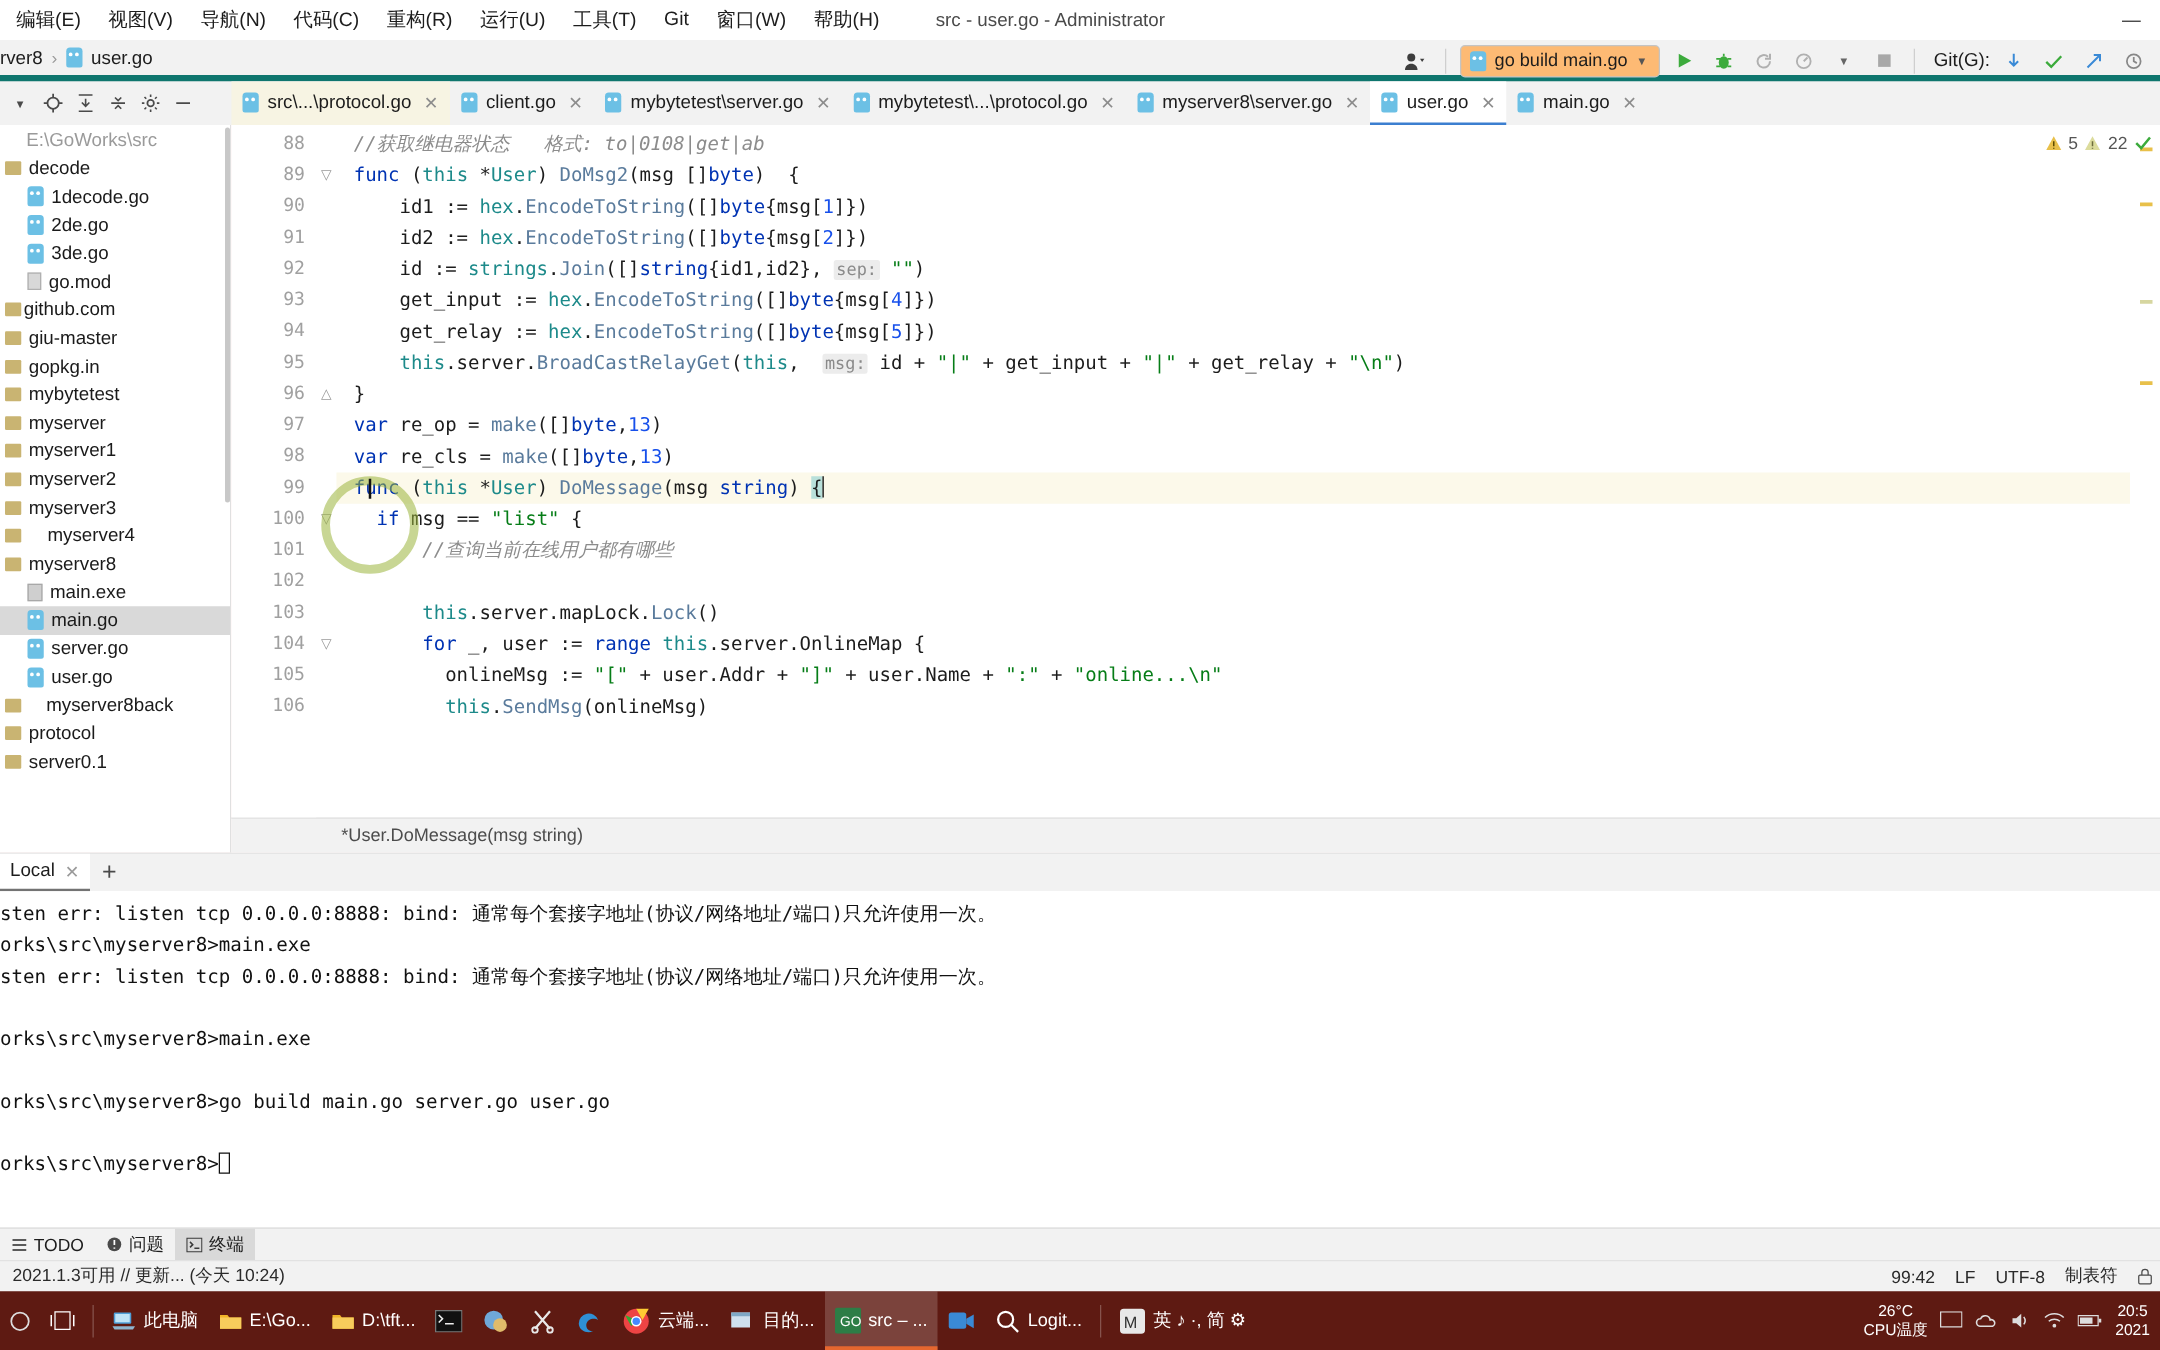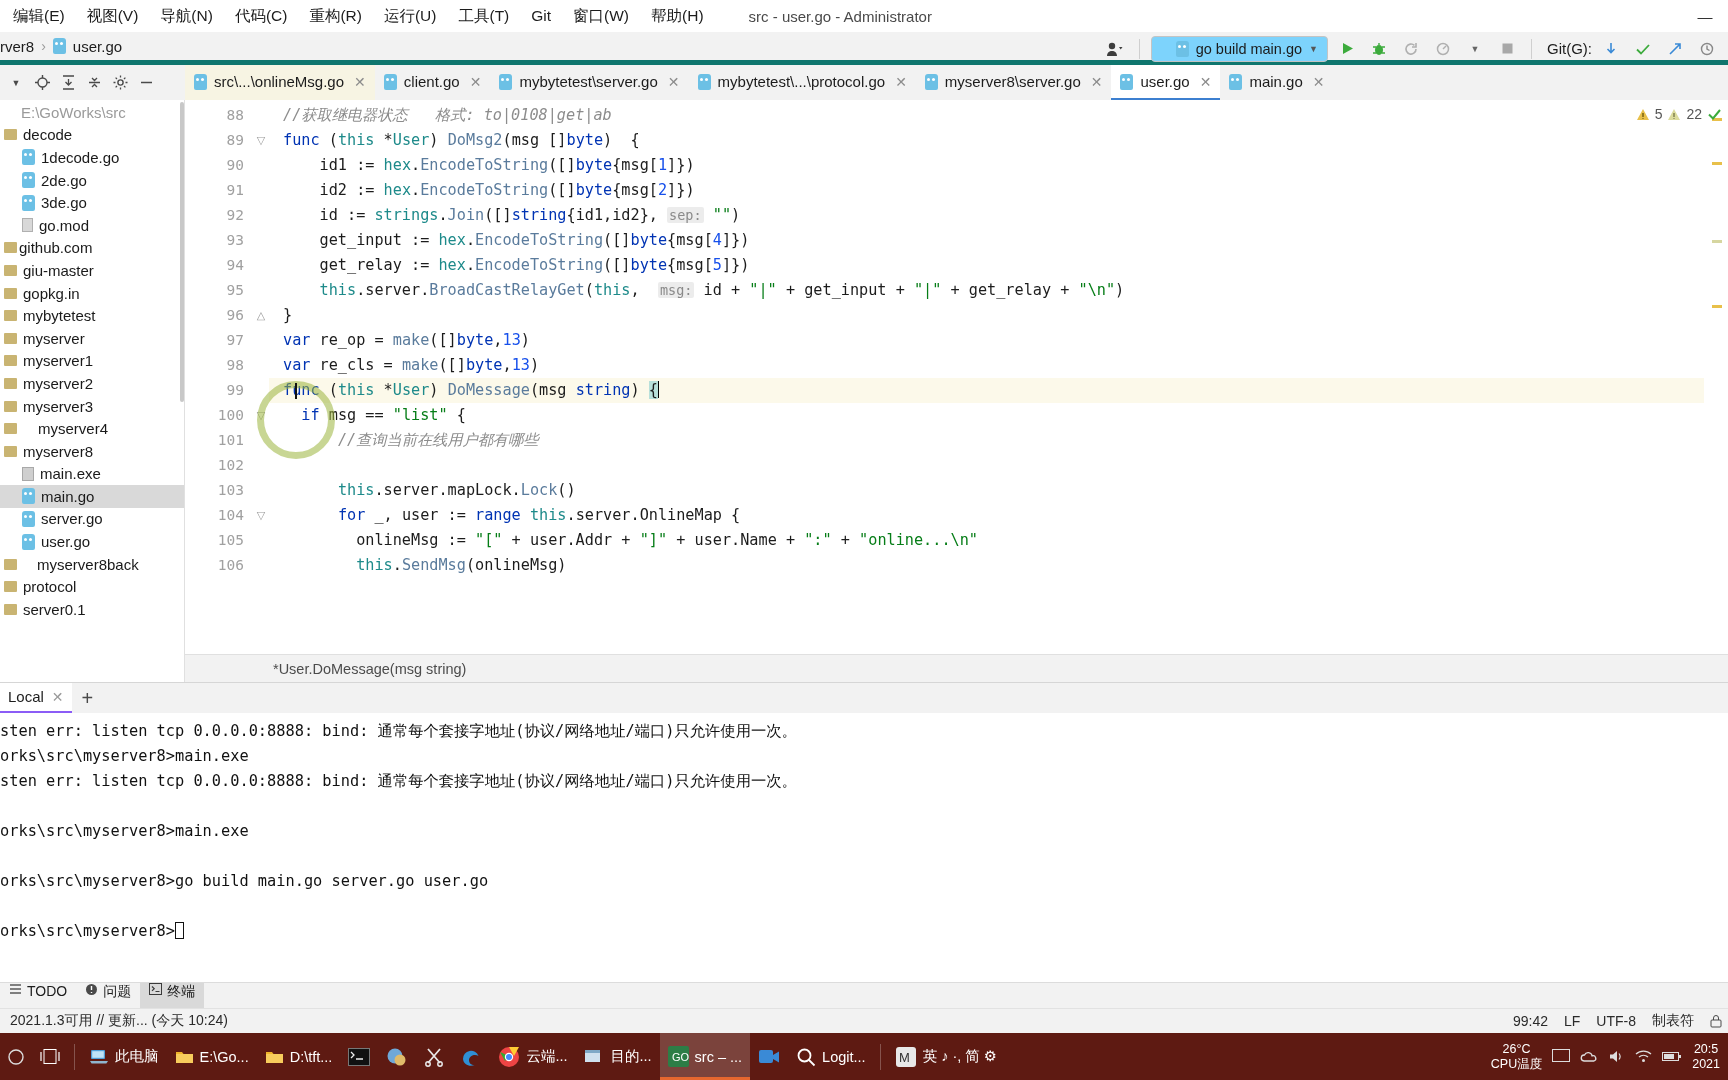--- a/index.html
+++ b/index.html
@@ -26,21 +26,21 @@
   
   .navbar {
     height:33px; background:#f2f2f2; display:flex; align-items:center;
     flex:0 0 33px; padding-left:0px; position:relative; border-bottom:5px solid #0f766e;
   }
   .crumb { display:flex; align-items:center; font-size:15px; color:#1c1c1c; }
   .crumb .sep { color:#9b9b9b; margin:0 7px; font-size:14px; }
   .nav-right { position:absolute; right:8px; top:0; height:33px; display:flex; align-items:center; gap:6px; }
   .run-config {
     display:flex; align-items:center; gap:7px; border:1px solid #c4c4c4; border-radius:4px;
-    background:#7dd3fc; height:26px; padding:0 9px 0 24px; font-size:14.5px; color:#1c1c1c;justify-content:space-between;
+    background:#fdba74; height:26px; padding:0 9px 0 7px; font-size:14.5px; color:#1c1c1c;justify-content:space-between;
   }
   .icon-btn { width:26px; height:26px; display:flex; align-items:center; justify-content:center; }
   .vsep { width:1px; height:20px; background:#cfcfcf; margin:0 5px; }
   .git-label { font-size:15px; color:#1c1c1c; margin-left:4px; }
 
   
   .tabsrow { height:35px; background:#f2f2f2; display:flex; align-items:stretch; flex:0 0 35px; }
   .tool-strip { width:185px; display:flex; align-items:center; gap:2px; padding-left:4px; background:#f2f2f2; }
   .tool-ic { width:24px; height:24px; display:flex; align-items:center; justify-content:center; color:#4a4a4a; }
   .tabs { display:flex; align-items:stretch; flex:1; overflow:hidden; }
@@ -115,34 +115,34 @@
   .ebread {
     height:28px; flex:0 0 28px; background:#f2f2f2; border-top:1px solid #e0e0e0;
     display:flex; align-items:center; padding-left:88px; font-size:14.5px; color:#4c4c4c;
   }
 
   
   .termpanel { flex:0 0 300px; background:#fff; display:flex; flex-direction:column; border-top:1px solid #d6d6d6; }
   .termtabs { height:30px; display:flex; align-items:center; background:#f2f2f2; flex:0 0 30px; }
   .termtab {
     display:flex; align-items:center; gap:8px; font-size:15px; color:#1c1c1c;
-    padding:0 8px; height:30px; line-height:30px; border-bottom:2px solid #8b5cf6; background:#fff;
+    padding:0 8px; height:30px; line-height:30px; border-bottom:2px solid #737373; background:#fff;
   }
   .termtab .x { color:#9a9a9a; font-size:14px; }
   .termplus { font-size:20px; color:#4a4a4a; padding:0 10px; }
   .termbody {
     flex:1 1 auto; background:#fff; font-family:"DejaVu Sans Mono", monospace;
     font-size:15.3px; color:#111; padding-top:6px; overflow:hidden; line-height:25px;
   }
   .tline { height:25px; white-space:pre; }
   .blockcur { display:inline-block; width:9px; height:17px; border:1px solid #111; vertical-align:-3px; }
 
   
   .twbar { height:26px; flex:0 0 26px; background:#f2f2f2; display:flex; align-items:center; border-top:1px solid #dcdcdc; }
-  .twitem { display:flex; align-items:flex-start; gap:5px; font-size:14px; color:#1c1c1c; padding:0 9px; height:26px; }
+  .twitem { display:flex; align-items:center; gap:5px; font-size:14px; color:#1c1c1c; padding:0 9px; height:26px; }
   .twitem.active { background:#d9d9d9; }
 
   
   .statusbar {
     height:25px; flex:0 0 25px; background:#f2f2f2; display:flex; align-items:center;
     font-size:14px; color:#2a2a2a; position:relative; border-top:1px solid #e2e2e2;
   }
   .status-left { padding-left:10px; }
   .status-right { position:absolute; right:6px; display:flex; align-items:center; gap:16px; }
 
@@ -300,21 +300,21 @@
       </div>
       <div class="tool-ic">
         <svg width="17" height="17" viewBox="0 0 17 17">
             <path d="M3 8.5h11" stroke="#4a4a4a" stroke-width="1.5"></path>
           </svg>
       </div>
     </div>
     <div class="tabs" id="tabs-container">
         <div class="tab highlight">
           <span class="goicon"></span>
-          <span>src\...\onlineMsg.go</span>
+          <span>src\...\protocol.go</span>
           <span class="x">✕</span>
         </div>
         <div class="tab">
           <span class="goicon"></span>
           <span>client.go</span>
           <span class="x">✕</span>
         </div>
         <div class="tab">
           <span class="goicon"></span>
           <span>mybytetest\server.go</span>

